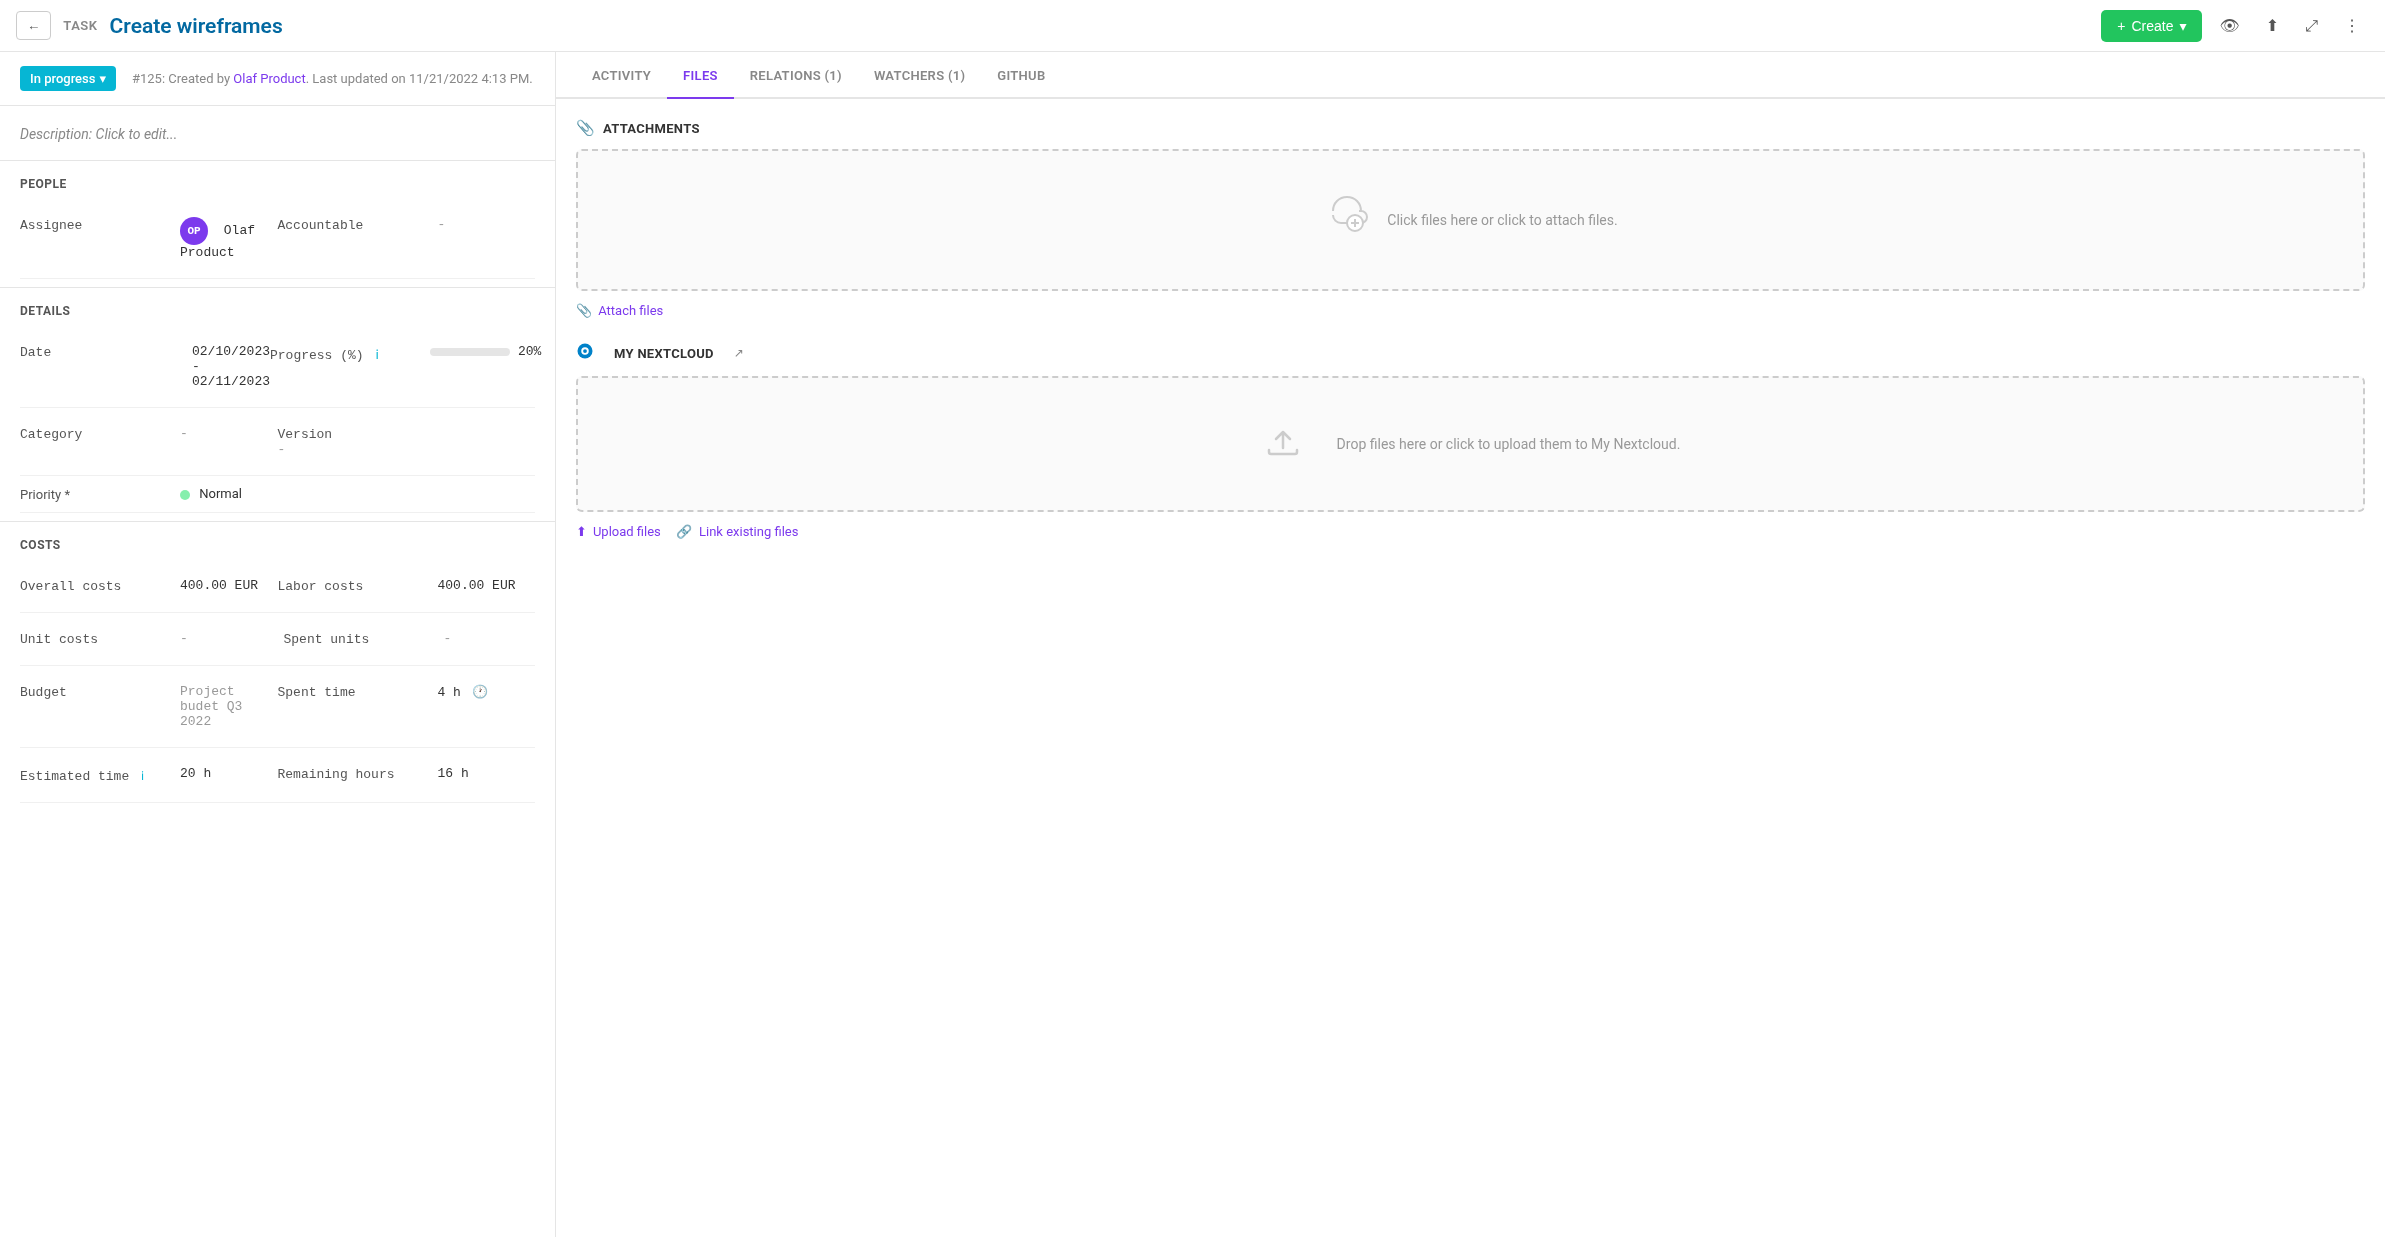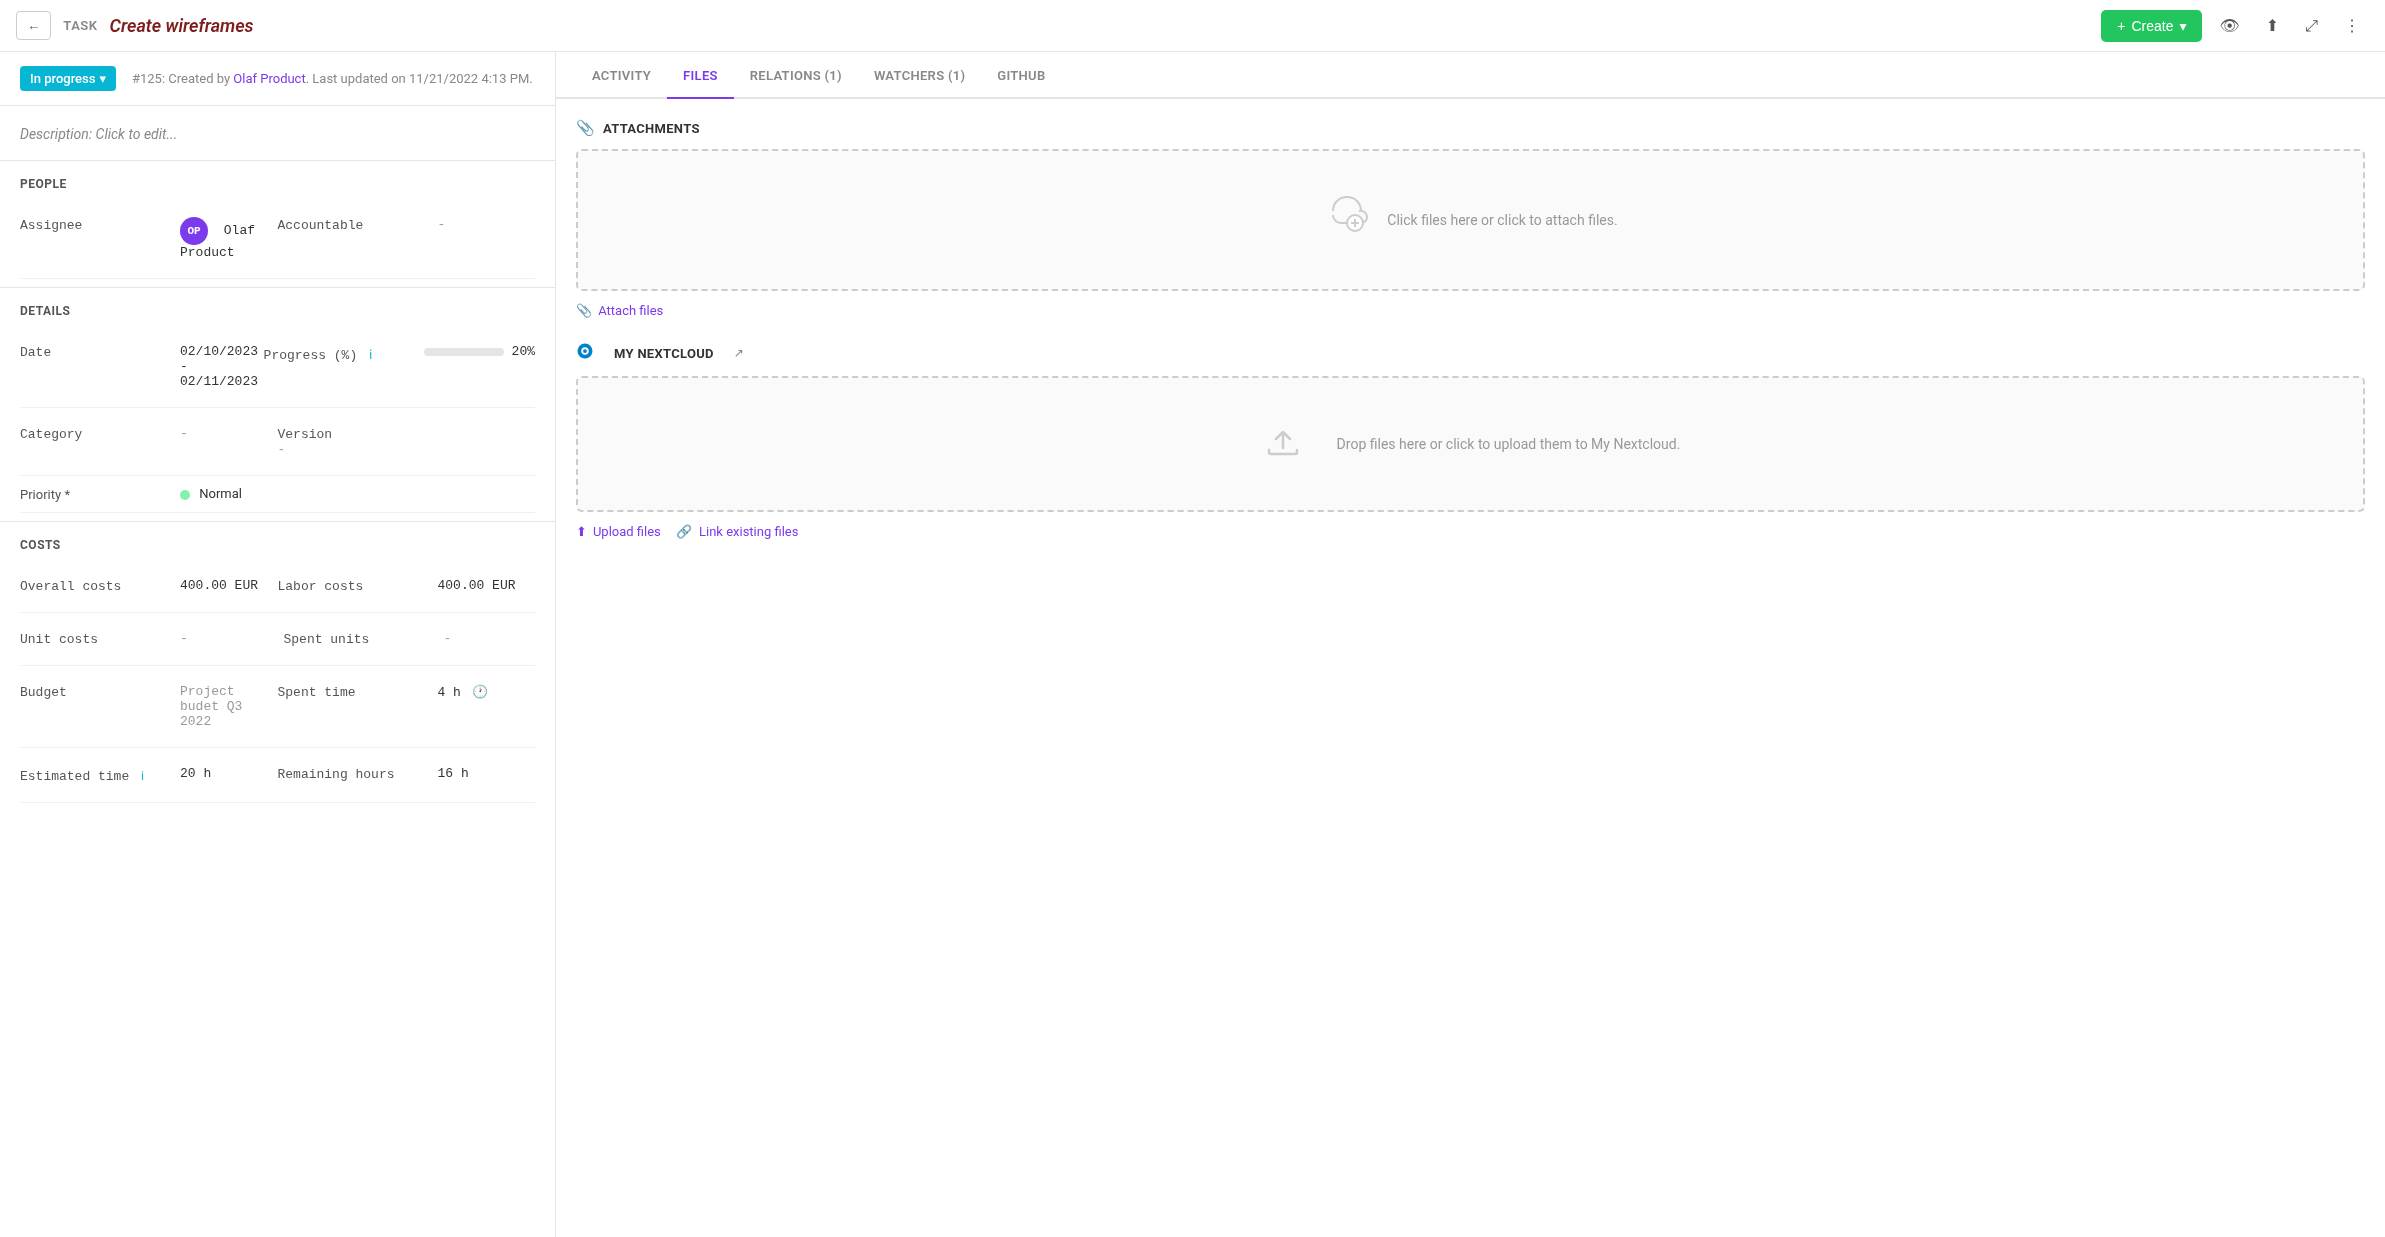--- a/index.html
+++ b/index.html
@@ -9,21 +9,21 @@
     .topbar {
       display: flex; align-items: center; justify-content: space-between;
       padding: 8px 16px; border-bottom: 1px solid #e5e5e5; height: 52px;
     }
     .topbar-left { display: flex; align-items: center; gap: 12px; }
     .back-btn {
       border: 1px solid #ccc; background: #fff; border-radius: 4px;
       padding: 6px 10px; cursor: pointer; display: flex; align-items: center; color: #555;
     }
     .task-label { color: #888; font-size: 13px; font-weight: 600; letter-spacing: 0.5px; }
-    .page-title { font-size: 18px; font-weight: 600; color: #7f1d1d; font-style: italic; }
+    .page-title { font-size: 21px; font-weight: 600; color: #0369a1; }
     .topbar-right { display: flex; align-items: center; gap: 8px; }
     .create-btn {
       background: #22c55e; color: #fff; border: none; border-radius: 5px;
       padding: 8px 16px; font-size: 14px; cursor: pointer; display: flex; align-items: center; gap: 6px; font-weight: 500;
     }
     .icon-btn {
       background: none; border: 1px solid transparent; border-radius: 4px;
       padding: 6px 8px; cursor: pointer; color: #555; font-size: 16px;
     }
 
@@ -200,21 +200,21 @@
         <div class="col-field field-row" style="border-bottom:none; padding: 8px 0;">
           <span class="field-label">Accountable</span>
           <span class="field-value muted">-</span>
         </div>
       </div>
     </div>
 
     <div class="section-header">DETAILS</div>
     <div class="fields-section">
       <div class="field-row two-col-fields">
-        <div class="col-field field-row" style="border-bottom:none; padding: 8px 0;">
+        <div class="col-field field-row" style="border-bottom:none; padding: 8px 0; gap: 12px;">
           <span class="field-label">Date</span>
           <span class="field-value">02/10/2023 - 02/11/2023</span>
         </div>
         <div class="col-field field-row" style="border-bottom:none; padding: 8px 0;">
           <span class="field-label">
             <span>Progress (%)</span>
             <span style="color:#06b6d4; margin-left:4px; font-size:13px;">ℹ</span>
           </span>
           <span class="field-value">
             <span class="progress-bar-container">

